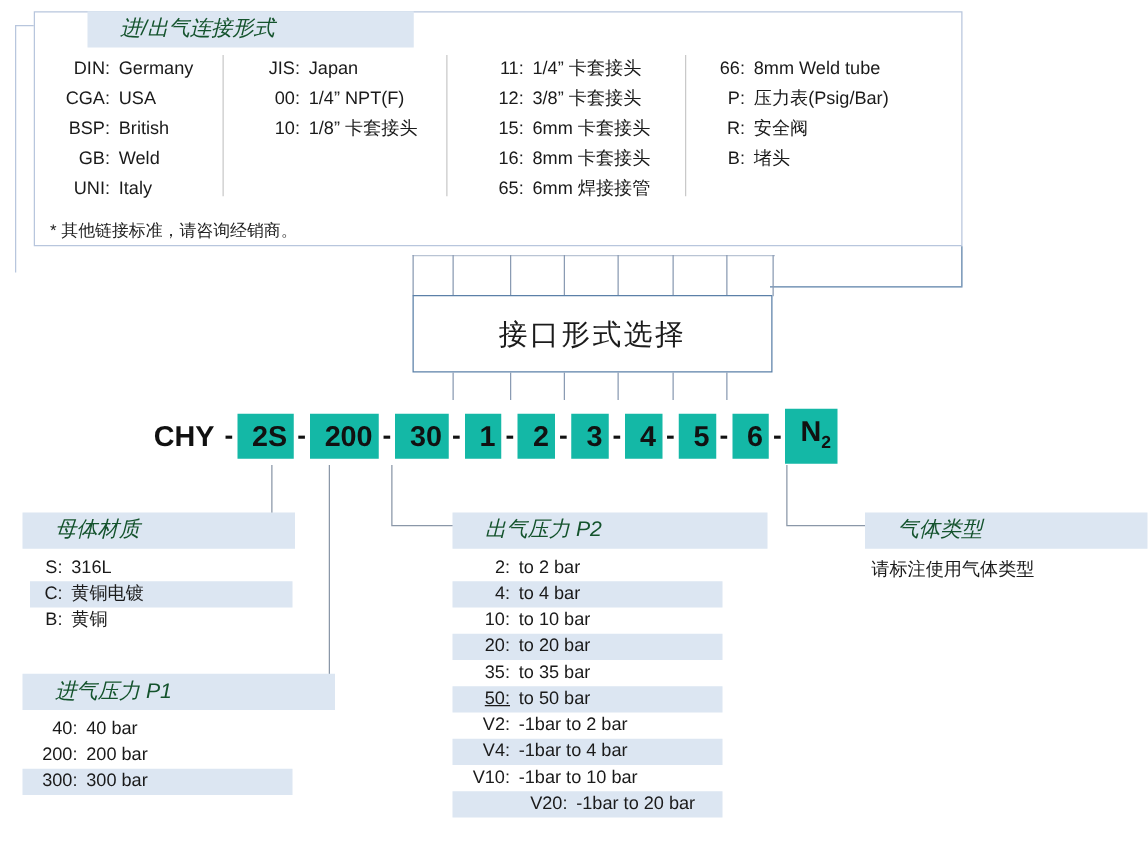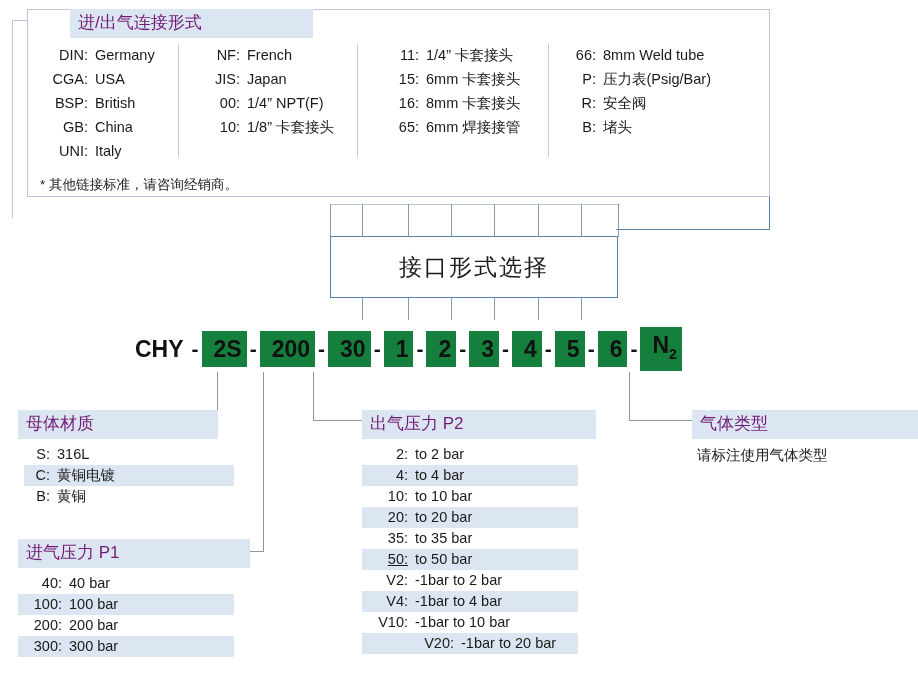--- a/index.html
+++ b/index.html
@@ -10,25 +10,26 @@
     color:#1a1a1a;
     position:relative;
     overflow:hidden;
   }
   #canvas{position:absolute;left:0;top:0;width:918px;height:682px;}
   .abs{position:absolute;}
 
   
   .title-band{
     background:#dce6f2;
-    color:#701a75;
+    color:#14532d;
     font-size:17px;
-    padding:3px 10px 4px 8px;
+    padding:3px 10px 4px 26px;
     white-space:nowrap;
     line-height:22px;
+    font-style:italic;
   }
   .row{
     display:flex;
     font-size:14.5px;
     line-height:21px;
     white-space:nowrap;
     height:21px;
     align-items:center;
   }
   .row .k{text-align:right;padding-right:7px;}
@@ -67,26 +68,26 @@
   #centerbox{
     left:330px;top:236px;width:288px;height:62px;
     border:1px solid #5b80a8;background:#fff;box-sizing:border-box;
     display:flex;align-items:center;justify-content:center;
     font-size:23px;letter-spacing:2px;color:#1b1b1b;
   }
   #gridbot{left:330px;top:298px;width:290px;height:22px;}
   #gridbot .gl{position:absolute;top:0;width:1px;height:22px;background:#8a9bb3;}
 
   
-  #partno{left:130px;top:330px;height:38px;display:flex;align-items:center;}
+  #partno{left:118px;top:330px;height:38px;display:flex;align-items:center;}
   #partno .tok{
     font-size:23px;font-weight:bold;color:#111;
     padding:3px 5px;line-height:30px;
   }
-  #partno .hl{background:#15803d;padding-left:12px;}
+  #partno .hl{background:#14b8a6;padding-left:12px;}
   #partno .sep{font-size:21px;font-weight:bold;color:#111;padding:0 3px;}
   #partno sub{font-size:14px;font-weight:bold;}
 
   
   .ln{position:absolute;background:#8a97a8;}
 
   
   #mat-title{left:18px;top:410px;width:182px;}
   #mat-list{left:24px;top:444px;width:210px;}
   #mat-list .k{width:26px;}
@@ -125,49 +126,49 @@
       <div class="row" style="height: 24px; line-height: 24px;">
         <span class="k" style="width: 46px;">CGA:</span>
         <span class="v">USA</span>
       </div>
       <div class="row" style="height: 24px; line-height: 24px;">
         <span class="k" style="width: 46px;">BSP:</span>
         <span class="v">British</span>
       </div>
       <div class="row" style="height: 24px; line-height: 24px;">
         <span class="k" style="width: 46px;">GB:</span>
-        <span class="v">China</span>
+        <span class="v">Weld</span>
       </div>
       <div class="row" style="height: 24px; line-height: 24px;">
         <span class="k" style="width: 46px;">UNI:</span>
         <span class="v">Italy</span>
       </div>
     </div>
   <div class="tcol" id="tcol1" style="left:196px;">
       <div class="row" style="height: 24px; line-height: 24px;">
-        <span class="k" style="width: 44px;">NF:</span>
-        <span class="v">French</span>
-      </div>
-      <div class="row" style="height: 24px; line-height: 24px;">
         <span class="k" style="width: 44px;">JIS:</span>
         <span class="v">Japan</span>
       </div>
       <div class="row" style="height: 24px; line-height: 24px;">
         <span class="k" style="width: 44px;">00:</span>
         <span class="v">1/4” NPT(F)</span>
       </div>
       <div class="row" style="height: 24px; line-height: 24px;">
         <span class="k" style="width: 44px;">10:</span>
         <span class="v">1/8” 卡套接头</span>
       </div>
     </div>
   <div class="tcol" id="tcol2" style="left:375px;">
       <div class="row" style="height: 24px; line-height: 24px;">
         <span class="k" style="width: 44px;">11:</span>
         <span class="v">1/4” 卡套接头</span>
+      </div>
+      <div class="row" style="height: 24px; line-height: 24px;">
+        <span class="k" style="width: 44px;">12:</span>
+        <span class="v">3/8” 卡套接头</span>
       </div>
       <div class="row" style="height: 24px; line-height: 24px;">
         <span class="k" style="width: 44px;">15:</span>
         <span class="v">6mm 卡套接头</span>
       </div>
       <div class="row" style="height: 24px; line-height: 24px;">
         <span class="k" style="width: 44px;">16:</span>
         <span class="v">8mm 卡套接头</span>
       </div>
       <div class="row" style="height: 24px; line-height: 24px;">
@@ -273,24 +274,20 @@
         <span class="v">黄铜</span>
       </div>
     </div>
 
   <div class="abs title-band" id="p1-title">进气压力 P1</div>
   <div class="abs" id="p1-list">
       <div class="row">
         <span class="k" style="width: 44px;">40:</span>
         <span class="v">40 bar</span>
       </div>
-      <div class="row band">
-        <span class="k" style="width: 44px;">100:</span>
-        <span class="v">100 bar</span>
-      </div>
       <div class="row">
         <span class="k" style="width: 44px;">200:</span>
         <span class="v">200 bar</span>
       </div>
       <div class="row band">
         <span class="k" style="width: 44px;">300:</span>
         <span class="v">300 bar</span>
       </div>
     </div>
 

